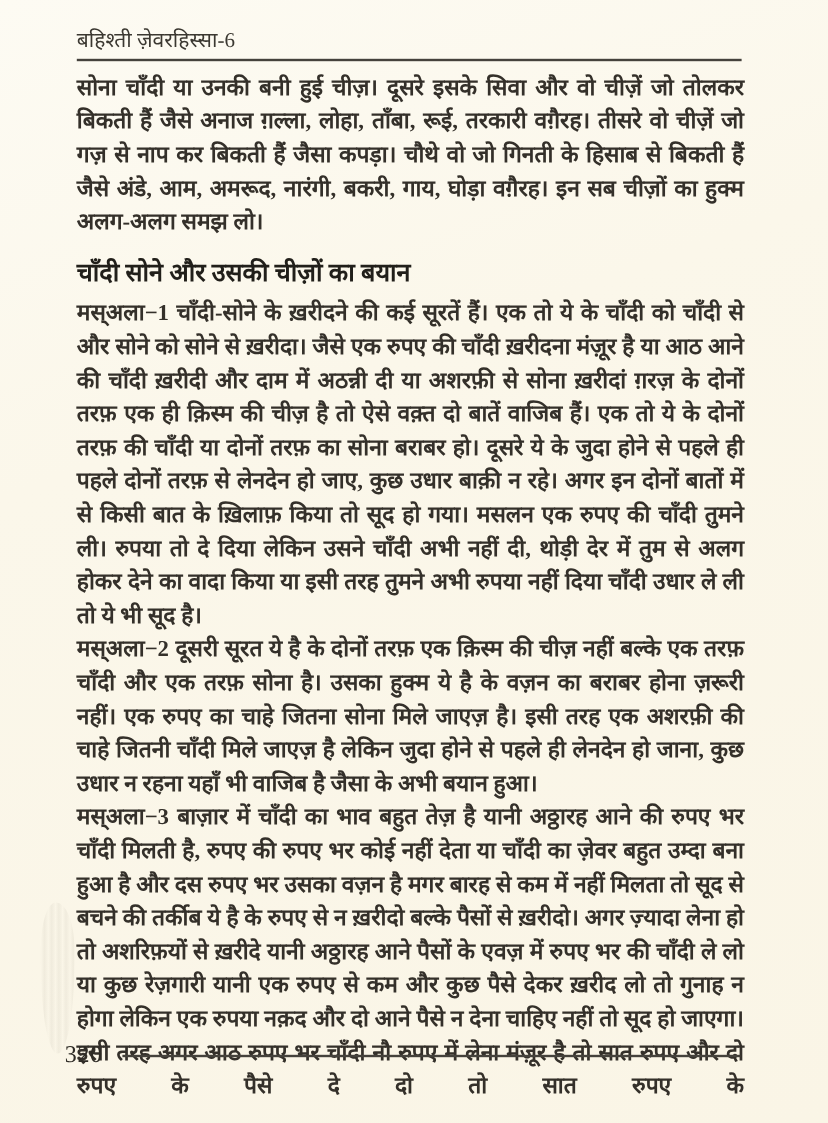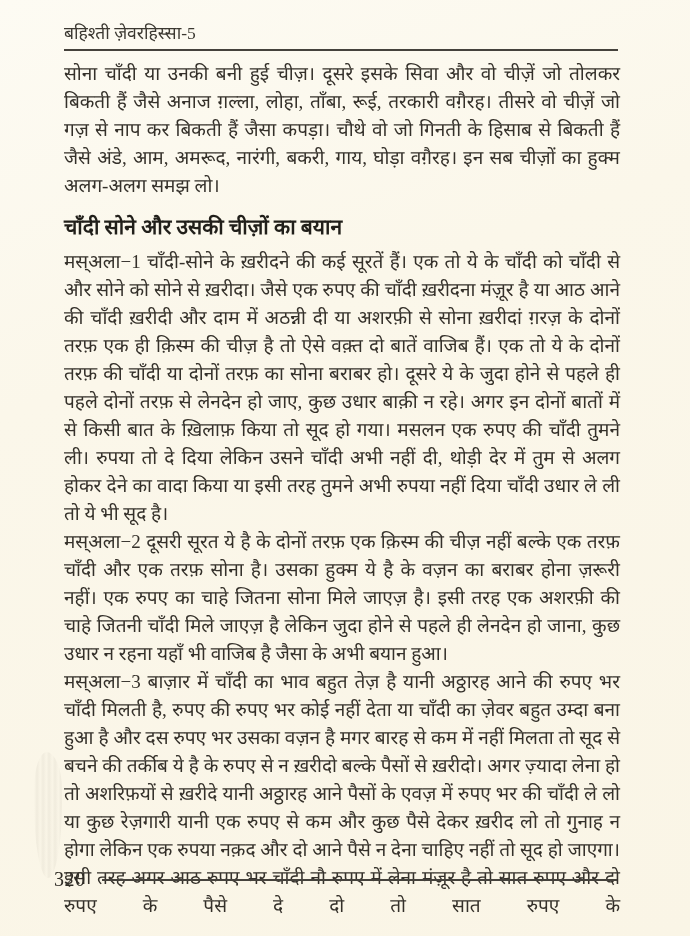--- a/index.html
+++ b/index.html
@@ -35,20 +35,21 @@
   }
   .content {
     padding: 9px 70px 0 64px;
     text-align: justify;
     font-size: 19px;
     line-height: 28px;
     color: #34302a;
   }
   .content p {
     margin: 0;
+    font-weight: bold;
   }
   .section-heading {
     font-size: 21px;
     line-height: 28px;
     font-weight: bold;
     color: #211f1a;
     text-align: left;
     margin: 13px 0 7px 0;
     font-family: Liberation Serif, serif;
   }
@@ -94,21 +95,21 @@
     opacity: 0.8;
   }
 </style>
 </head>
 <body>
 
 <div class="page">
 
   <div class="running-header">
     <span>बहिश्ती ज़ेवर</span>
-    <span>हिस्सा-5</span>
+    <span>हिस्सा-6</span>
   </div>
 
   <div class="header-rule"></div>
 
   <div class="content">
     <p>सोना चाँदी या उनकी बनी हुई चीज़। दूसरे इसके सिवा और वो चीज़ें जो तोलकर बिकती हैं जैसे अनाज ग़ल्ला, लोहा, ताँबा, रूई, तरकारी वग़ैरह। तीसरे वो चीज़ें जो गज़ से नाप कर बिकती हैं जैसा कपड़ा। चौथे वो जो गिनती के हिसाब से बिकती हैं जैसे अंडे, आम, अमरूद, नारंगी, बकरी, गाय, घोड़ा वग़ैरह। इन सब चीज़ों का हुक्म अलग-अलग समझ लो।</p>
 
     <h2 class="section-heading">चाँदी सोने और उसकी चीज़ों का बयान</h2>
 
     <p>मस्अला−1 चाँदी-सोने के ख़रीदने की कई सूरतें हैं। एक तो ये के चाँदी को चाँदी से और सोने को सोने से ख़रीदा। जैसे एक रुपए की चाँदी ख़रीदना मंज़ूर है या आठ आने की चाँदी ख़रीदी और दाम में अठन्नी दी या अशरफ़ी से सोना ख़रीदां ग़रज़ के दोनों तरफ़ एक ही क़िस्म की चीज़ है तो ऐसे वक़्त दो बातें वाजिब हैं। एक तो ये के दोनों तरफ़ की चाँदी या दोनों तरफ़ का सोना बराबर हो। दूसरे ये के जुदा होने से पहले ही पहले दोनों तरफ़ से लेनदेन हो जाए, कुछ उधार बाक़ी न रहे। अगर इन दोनों बातों में से किसी बात के ख़िलाफ़ किया तो सूद हो गया। मसलन एक रुपए की चाँदी तुमने ली। रुपया तो दे दिया लेकिन उसने चाँदी अभी नहीं दी, थोड़ी देर में तुम से अलग होकर देने का वादा किया या इसी तरह तुमने अभी रुपया नहीं दिया चाँदी उधार ले ली तो ये भी सूद है।</p>

